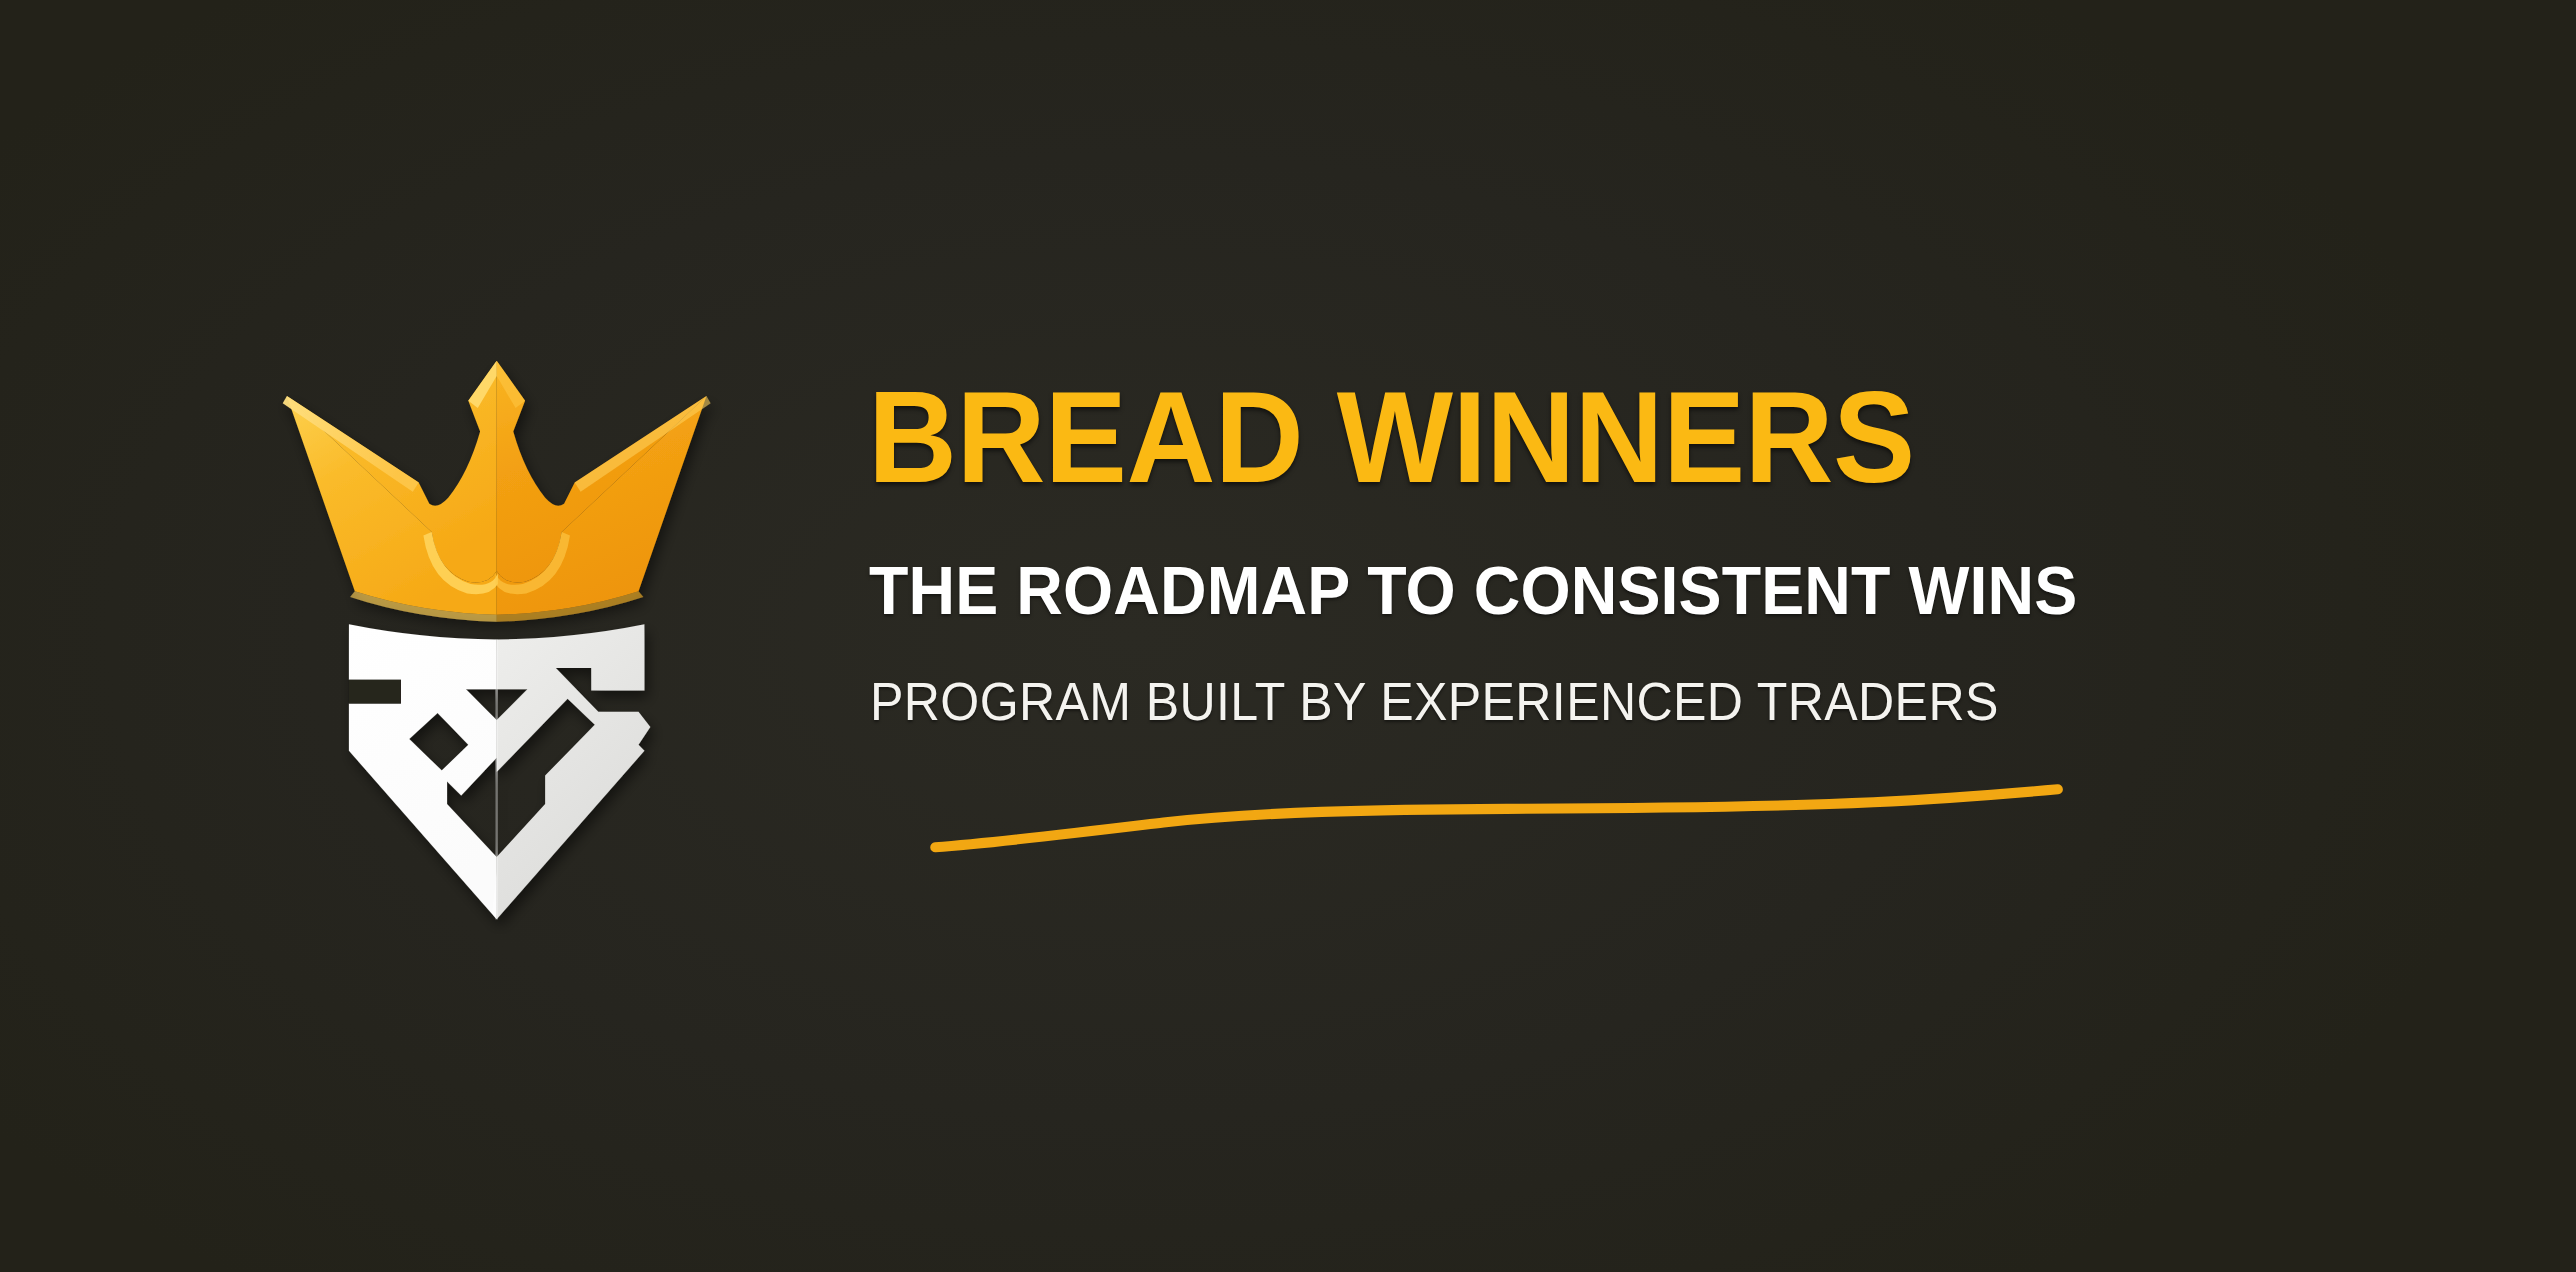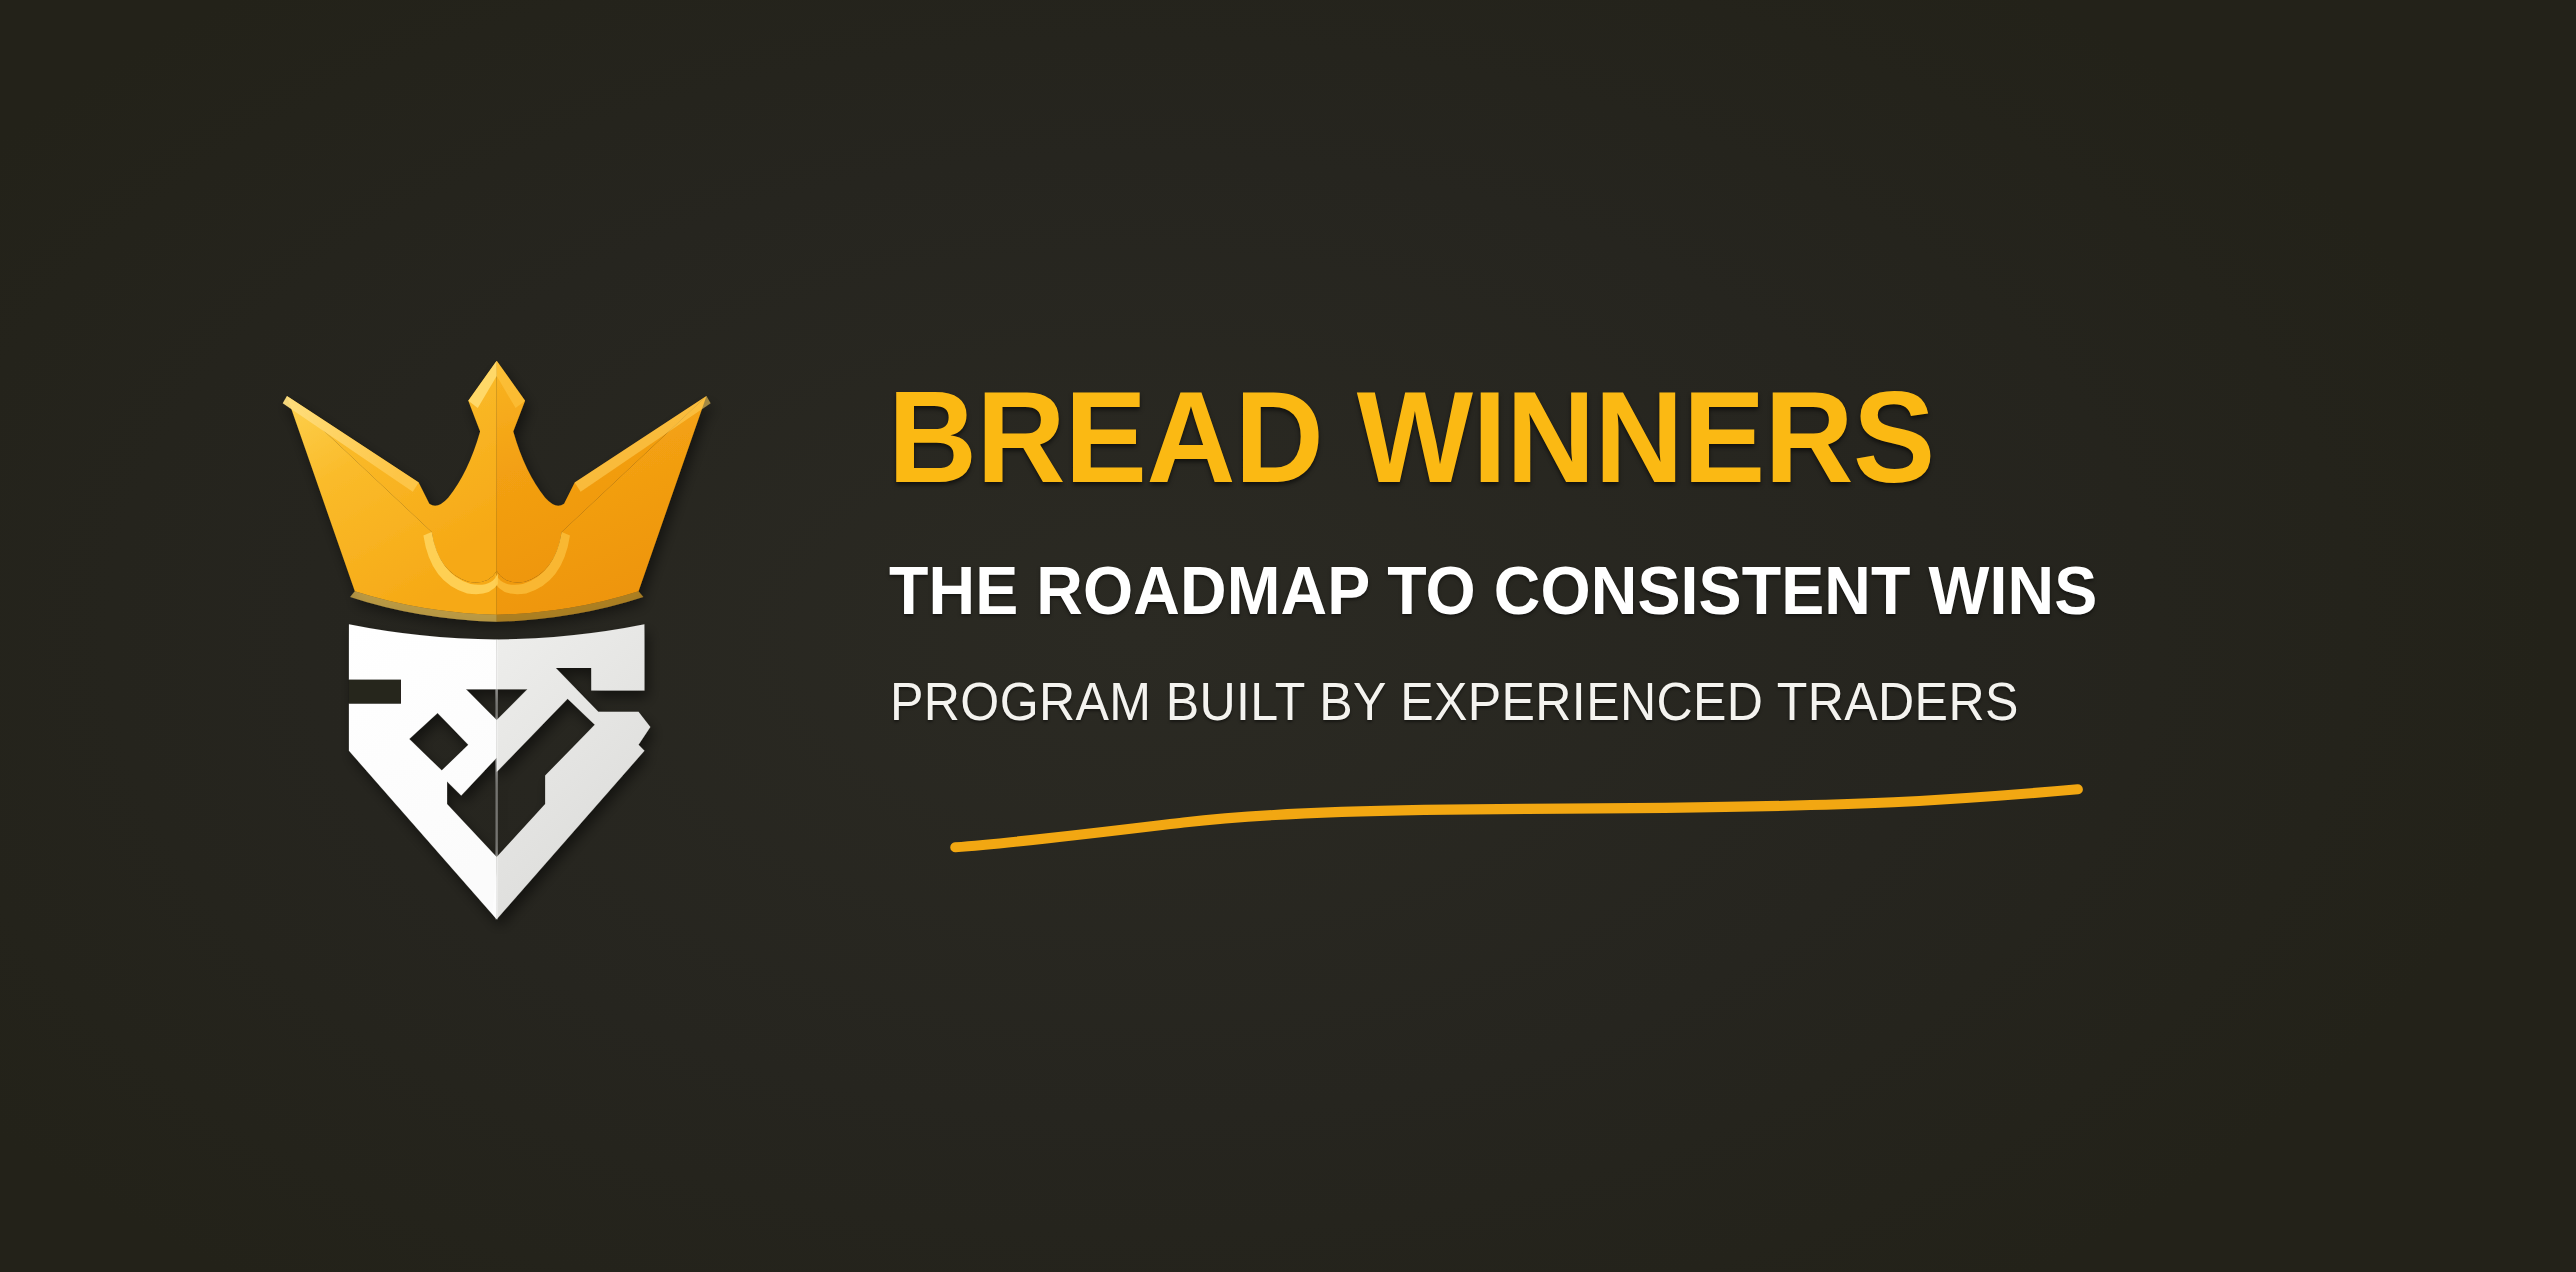--- a/index.html
+++ b/index.html
@@ -36,21 +36,21 @@
   #logo-mark svg {
     display: block;
     width: 497px;
     height: 591px;
     overflow: visible;
   }
 
   
   #text-block {
     position: absolute;
-    left: 888px;
+    left: 868px;
     top: 373px;
     width: 1514px;
     height: 509px;
   }
 
   #brand-title {
     position: absolute;
     left: 0;
     top: 0;
     margin: 0;

